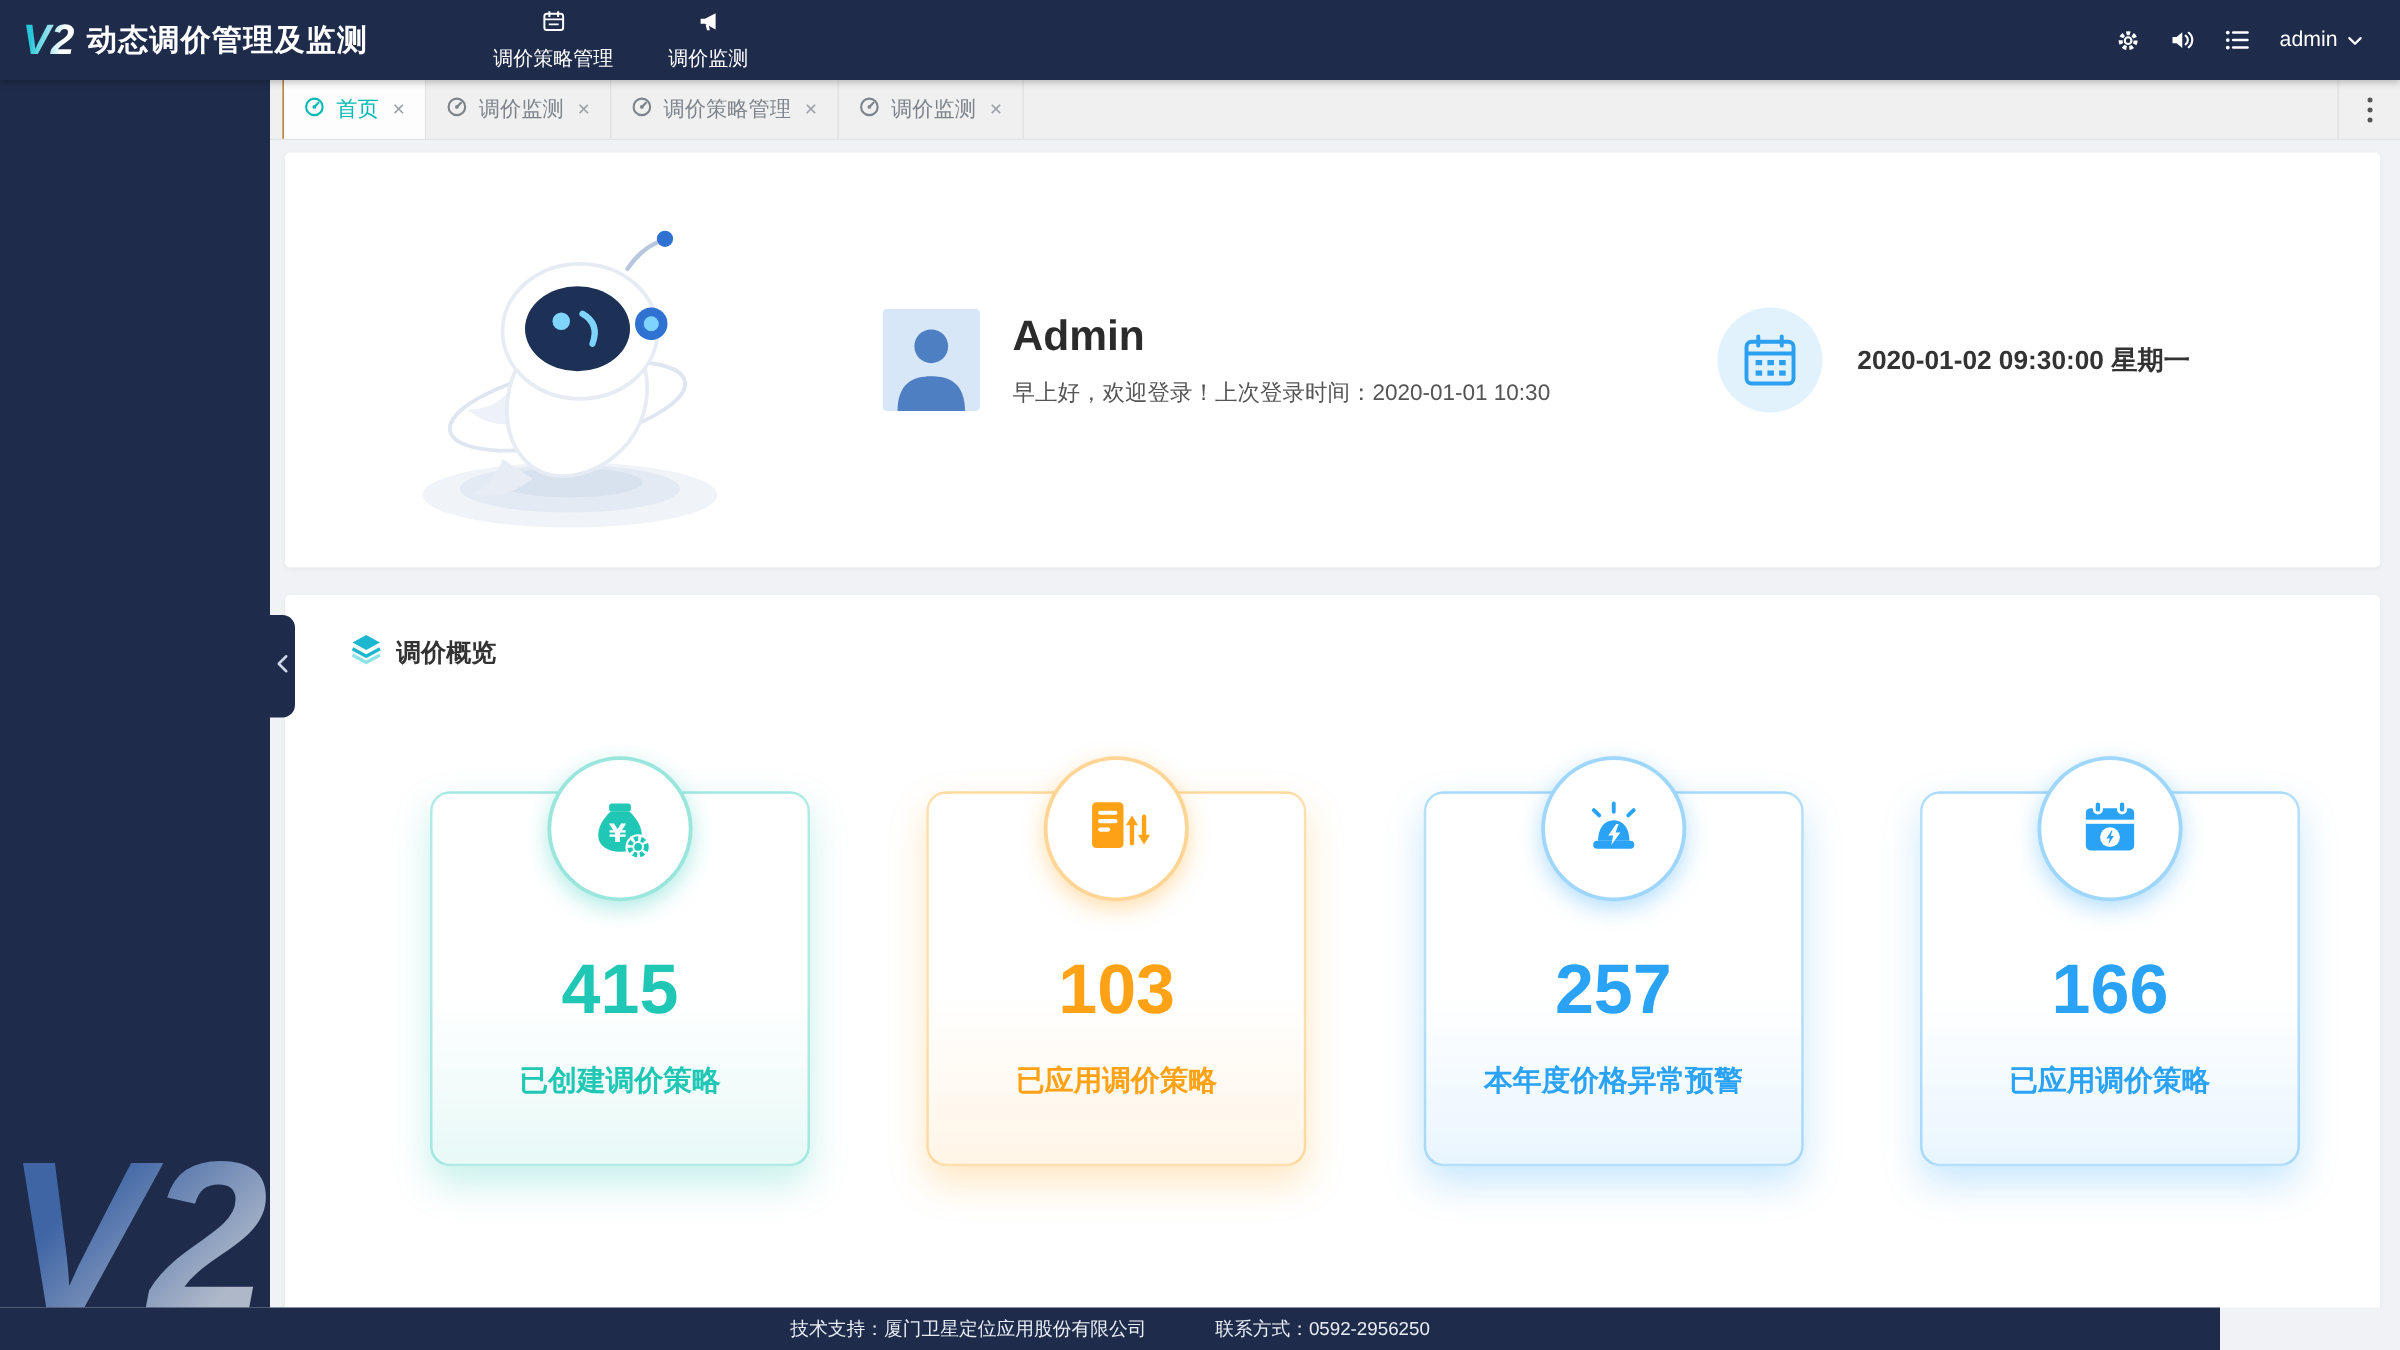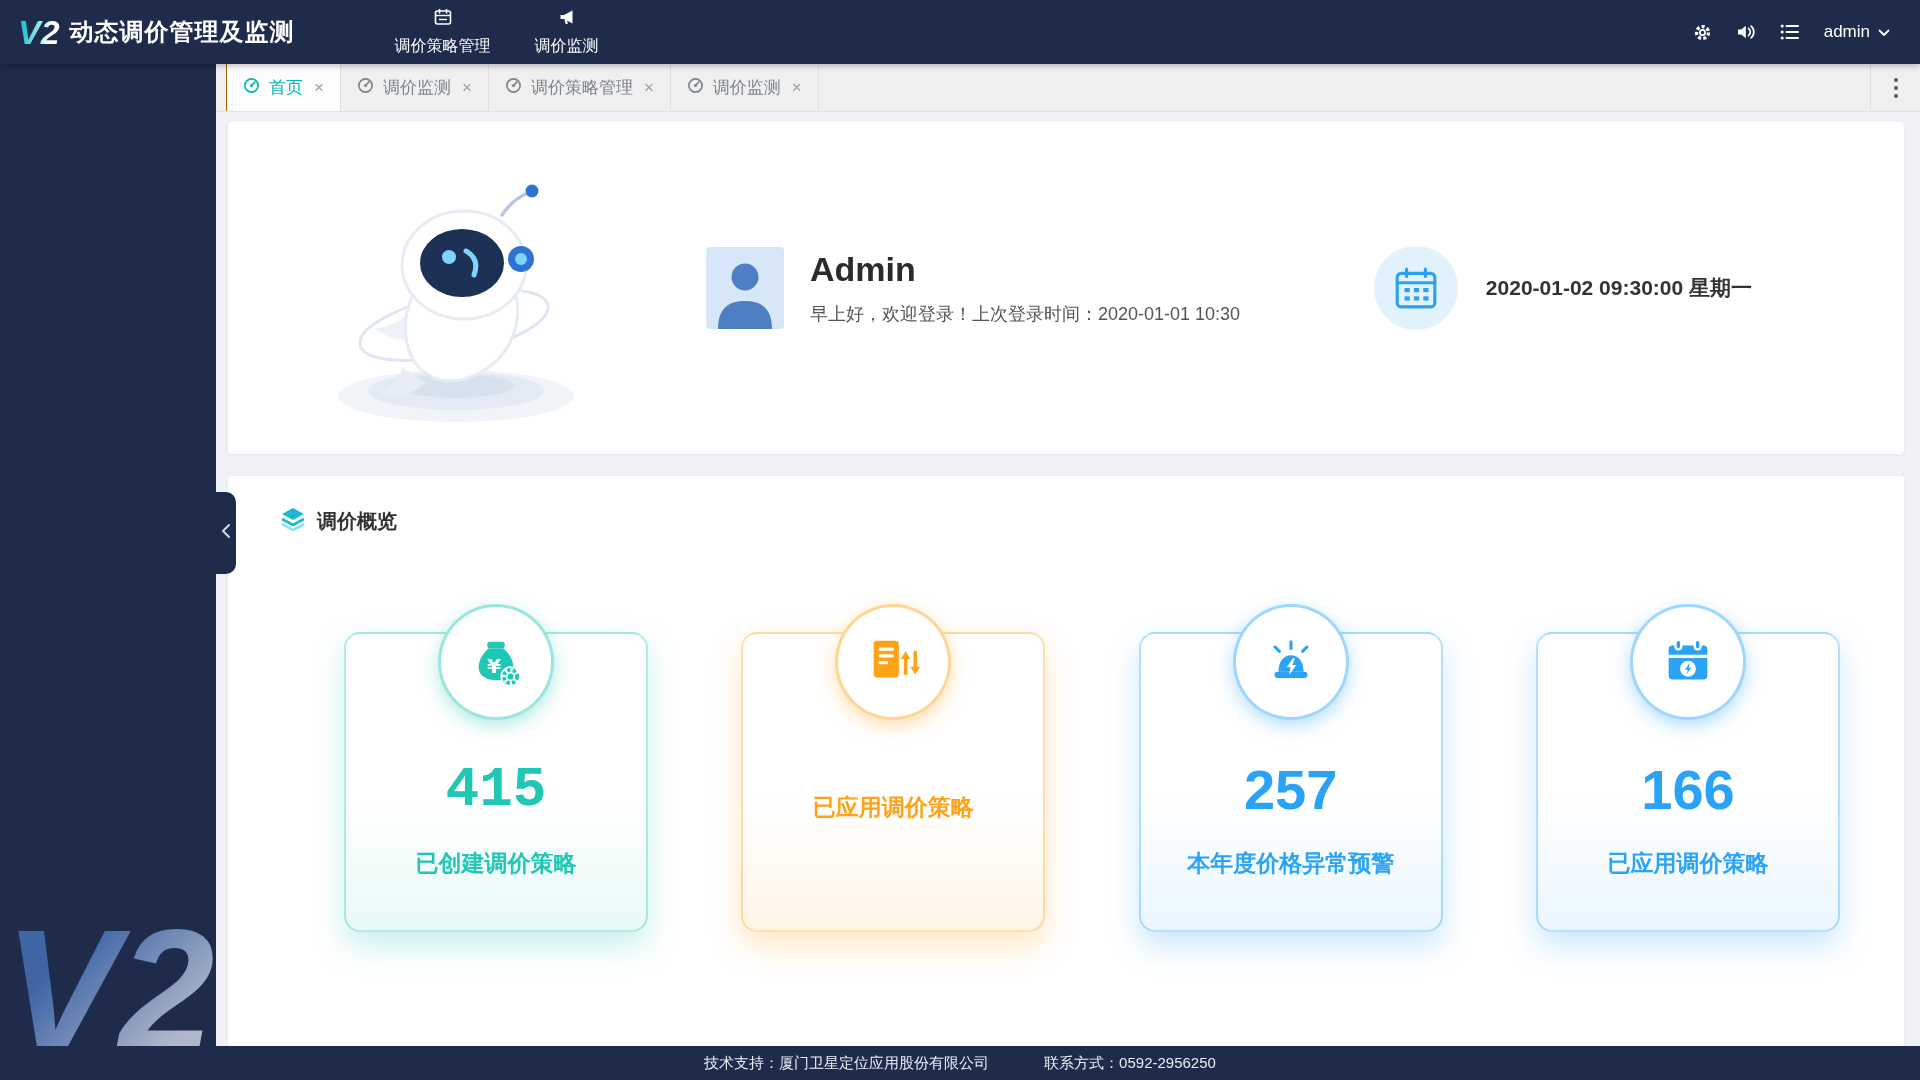--- a/index.html
+++ b/index.html
@@ -86,21 +86,21 @@
   .stat-icon-wrap { position:absolute; top:-30px; left:50%; transform:translateX(-50%);
     width:116px; height:116px; border-radius:50%; background:#fff;
     display:flex; align-items:center; justify-content:center; }
   .teal   .stat-icon-wrap { border:3px solid rgba(31,199,180,.45); box-shadow:0 6px 18px rgba(31,199,180,.35); }
   .orange .stat-icon-wrap { border:3px solid rgba(255,162,22,.45); box-shadow:0 6px 18px rgba(255,162,22,.35); }
   .blue   .stat-icon-wrap { border:3px solid rgba(42,163,247,.45); box-shadow:0 6px 18px rgba(42,163,247,.35); }
   .stat-value { font-size:56px; font-weight:bold; line-height:1; }
   .stat-label { font-size:23px; font-weight:bold; margin-top:30px;font-family:Liberation Serif, serif; }
 
   
-  .footer { position:absolute; left:0; bottom:0; width:1920px; height:34px;
+  .footer { position:absolute; left:0; bottom:0; width:1776px; height:34px;
     background:#1e2b4a; display:flex; align-items:center; justify-content:center;
     gap:55px; color:#e8edf5; font-size:15px; z-index:20; }
 </style>
 </head>
 <body>
 
 <div class="navbar">
   <div class="logo-area">
     <span class="logo-text">V2</span>
     <span class="app-title">动态调价管理及监测</span>
@@ -304,39 +304,40 @@
         <div class="stat-icon-wrap">
           <svg width="58" height="58" viewBox="0 0 60 60">
               <rect x="21" y="9" width="18" height="7" rx="2.5" fill="#1fc7b4"></rect>
               <path d="M22 16 C15 23 12 29 12 35.5 C12 44 20 49 30 49 C40 49 48 44 48 35.5 C48 29 45 23 38 16 Z" fill="#1fc7b4"></path>
               <text x="28" y="41" font-size="21" font-weight="bold" fill="#ffffff" text-anchor="middle" font-family="DejaVu Sans, sans-serif">¥</text>
               <circle cx="45" cy="45" r="10.5" fill="#ffffff"></circle>
               <circle cx="45" cy="45" r="6.8" fill="none" stroke="#1fc7b4" stroke-width="4" stroke-dasharray="3.4 2.3"></circle>
               <circle cx="45" cy="45" r="3.2" fill="#1fc7b4"></circle>
             </svg>
         </div>
-        <div class="stat-value" style="color: rgb(31, 199, 180); font-family: Liberation Mono, monospace;">415</div>
+        <div class="stat-value" style="color: rgb(31, 199, 180);">415</div>
         <div class="stat-label" style="color: rgb(31, 199, 180);">已创建调价策略</div>
       </div>
 
       <div class="stat-card orange">
         <div class="stat-icon-wrap">
           <svg width="58" height="58" viewBox="0 0 60 60">
               <rect x="10" y="8" width="26" height="38" rx="3.5" fill="#ffa216"></rect>
               <rect x="15" y="15" width="16" height="3.4" rx="1.7" fill="#fff"></rect>
               <rect x="15" y="22" width="16" height="3.4" rx="1.7" fill="#fff"></rect>
               <rect x="15" y="29" width="10" height="3.4" rx="1.7" fill="#fff"></rect>
               <g stroke="#ffa216" stroke-width="3.6" stroke-linecap="round">
                 <line x1="43" y1="25" x2="43" y2="42"></line>
                 <line x1="53" y1="20" x2="53" y2="37"></line>
               </g>
               <path d="M38 27 43 19 48 27 Z" fill="#ffa216"></path>
               <path d="M48 35 53 43 58 35 Z" fill="#ffa216"></path>
             </svg>
         </div>
+        <div class="stat-value" style="color: rgb(255, 162, 22);">103</div>
         <div class="stat-label" style="color: rgb(255, 162, 22);">已应用调价策略</div>
       </div>
 
       <div class="stat-card blue">
         <div class="stat-icon-wrap">
           <svg width="58" height="58" viewBox="0 0 60 60">
               <path d="M17 40 C17 30 22 23 30 23 C38 23 43 30 43 40 Z" fill="#2aa3f7"></path>
               <rect x="13" y="40" width="34" height="6.5" rx="3.2" fill="#2aa3f7"></rect>
               <polygon points="32,26 25.5,35.5 29.5,35.5 28,43.5 35.5,33 31.5,33 34,26" fill="#ffffff"></polygon>
               <g stroke="#2aa3f7" stroke-width="3.2" stroke-linecap="round">

